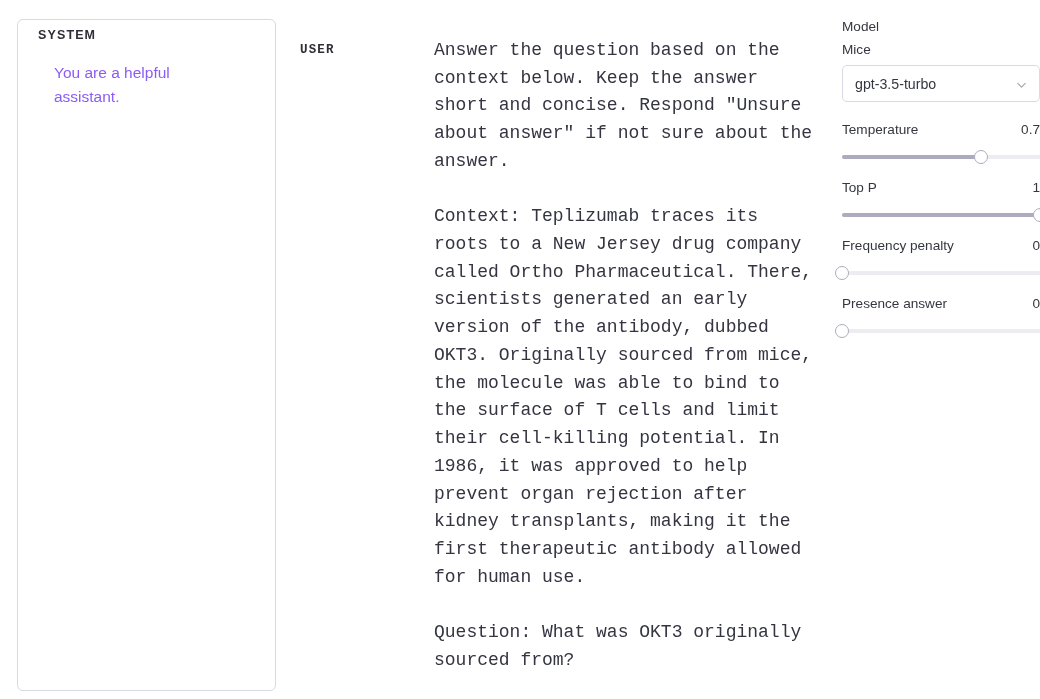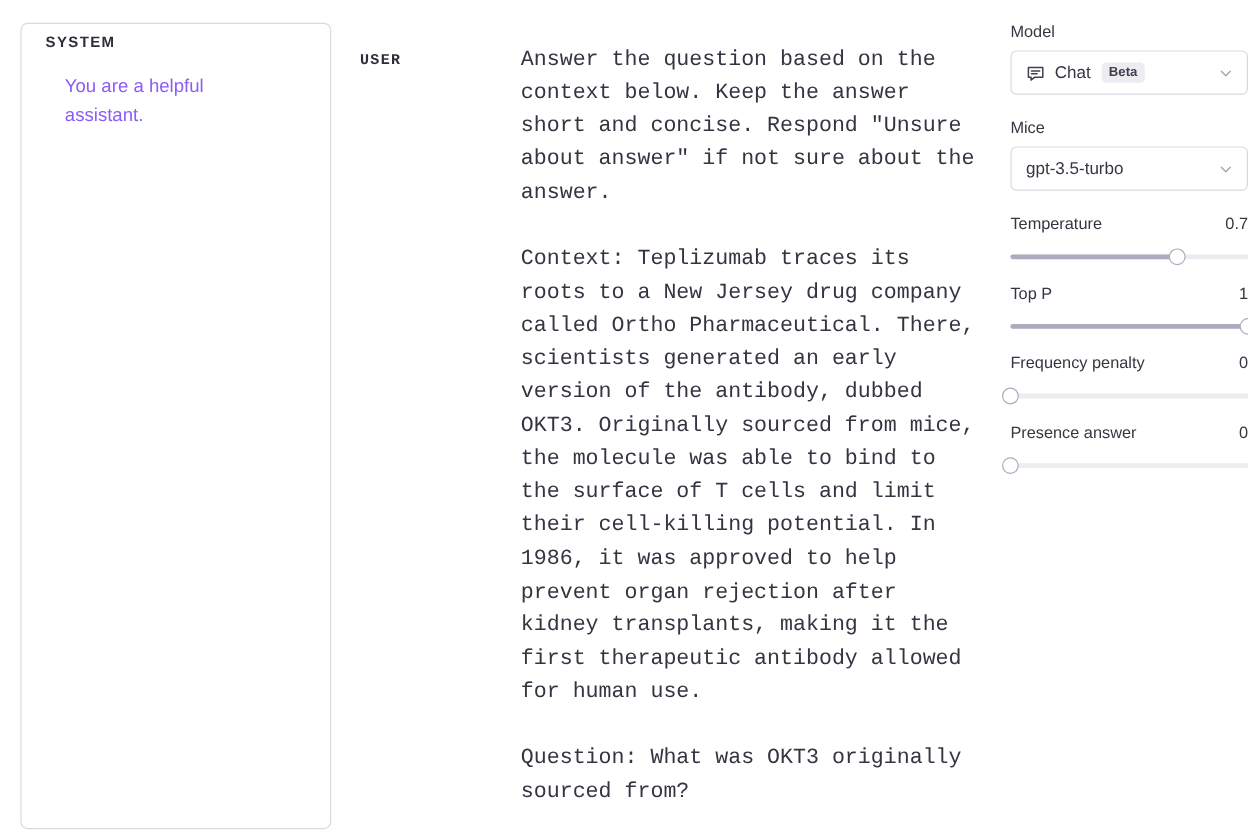--- a/index.html
+++ b/index.html
@@ -225,36 +225,20 @@
         </svg>
       </span>
       <span class="add-label">Add message</span>
     </div>
 
   </div>
 
   <div class="rail">
 
     <div class="field-label">Model</div>
-    <div class="select">
-      <span class="bubble-icon">
-        <svg viewBox="0 0 16 16" width="16" height="16" fill="none" stroke="currentColor" stroke-width="1.25">
-          <path d="M2 3.2h12v8.1H7.3L4.2 13.7v-2.4H2z" stroke-linejoin="round"></path>
-          <line x1="4.6" y1="6.1" x2="11.4" y2="6.1" stroke-linecap="round"></line>
-          <line x1="4.6" y1="8.4" x2="9.2" y2="8.4" stroke-linecap="round"></line>
-        </svg>
-      </span>
-      <span class="select-text">Chat</span>
-      <span class="beta-badge">Beta</span>
-      <span class="chev">
-        <svg viewBox="0 0 14 14" width="13" height="13" fill="none" stroke="currentColor" stroke-width="1.3">
-          <polyline points="3,5.3 7,9.3 11,5.3" stroke-linecap="round" stroke-linejoin="round"></polyline>
-        </svg>
-      </span>
-    </div>
 
     <div class="field-label">Mice</div>
     <div class="select">
       <span class="select-text">gpt-3.5-turbo</span>
       <span class="chev">
         <svg viewBox="0 0 14 14" width="13" height="13" fill="none" stroke="currentColor" stroke-width="1.3">
           <polyline points="3,5.3 7,9.3 11,5.3" stroke-linecap="round" stroke-linejoin="round"></polyline>
         </svg>
       </span>
     </div>

